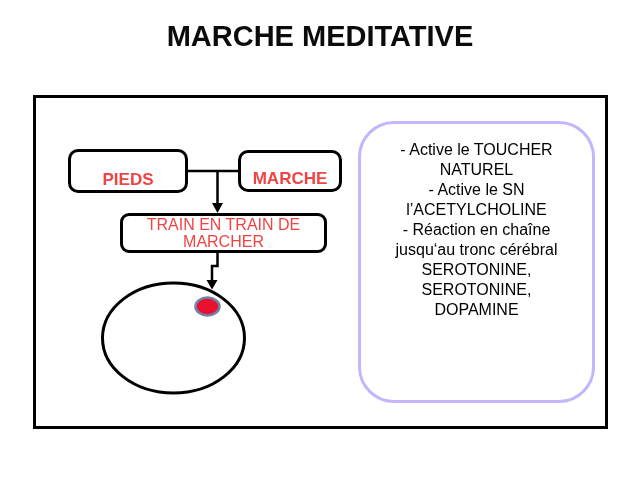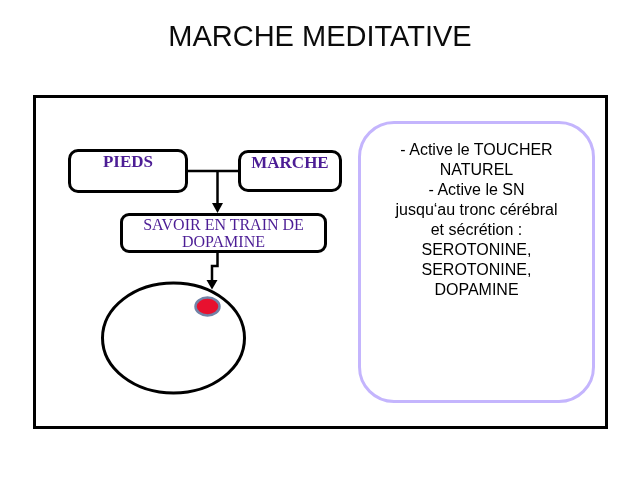--- a/index.html
+++ b/index.html
@@ -11,21 +11,21 @@
     overflow: hidden;
     color: #000;
   }
   .title {
     position: absolute;
     top: 20px; left: 0;
     width: 640px;
     margin: 0;
     text-align: center;
     font-size: 29px;
-    font-weight: normal;
+    font-weight: bold;
     letter-spacing: 0px;
     color: #0b0b0b;
   }
   .frame {
     position: absolute;
     left: 33px; top: 95px;
     width: 575px; height: 334px;
     border: 3px solid #000;
     box-sizing: border-box;
     background: #fff;
@@ -35,25 +35,24 @@
     left: 0; top: 0;
     pointer-events: none;
   }
   .node {
     position: absolute;
     box-sizing: border-box;
     border: 3px solid #000;
     border-radius: 10px;
     background: #fff;
     display: flex;
-    align-items: flex-start;
+    align-items: flex-end;
     justify-content: center;
     text-align: center;
-    color: #4c1d95;
-    font-family: Liberation Serif, serif;
+    color: #ef4444;
   }
   .node-pieds {
     left: 68px; top: 149px;
     width: 120px; height: 44px;
     font-weight: bold; font-size: 17px;
   }
   .node-marche {
     left: 238px; top: 150px;
     width: 104px; height: 42px;
     font-weight: bold; font-size: 17px;
@@ -105,25 +104,26 @@
 
 <div class="node node-pieds">
   <span>PIEDS</span>
 </div>
 
 <div class="node node-marche">
   <span>MARCHE</span>
 </div>
 
 <div class="node node-savoir">
-  <span>SAVOIR EN TRAIN DE DOPAMINE</span>
+  <span>TRAIN EN TRAIN DE MARCHER</span>
 </div>
 
 <div class="info-box">
     <div class="info-line">- Active le TOUCHER</div>
     <div class="info-line">NATUREL</div>
     <div class="info-line">- Active le SN</div>
+    <div class="info-line">l’ACETYLCHOLINE</div>
+    <div class="info-line">- Réaction en chaîne</div>
     <div class="info-line">jusqu‘au tronc cérébral</div>
-    <div class="info-line">et sécrétion :</div>
     <div class="info-line">SEROTONINE,</div>
     <div class="info-line">SEROTONINE,</div>
     <div class="info-line">DOPAMINE</div>
   </div>
 
 </body></html>

